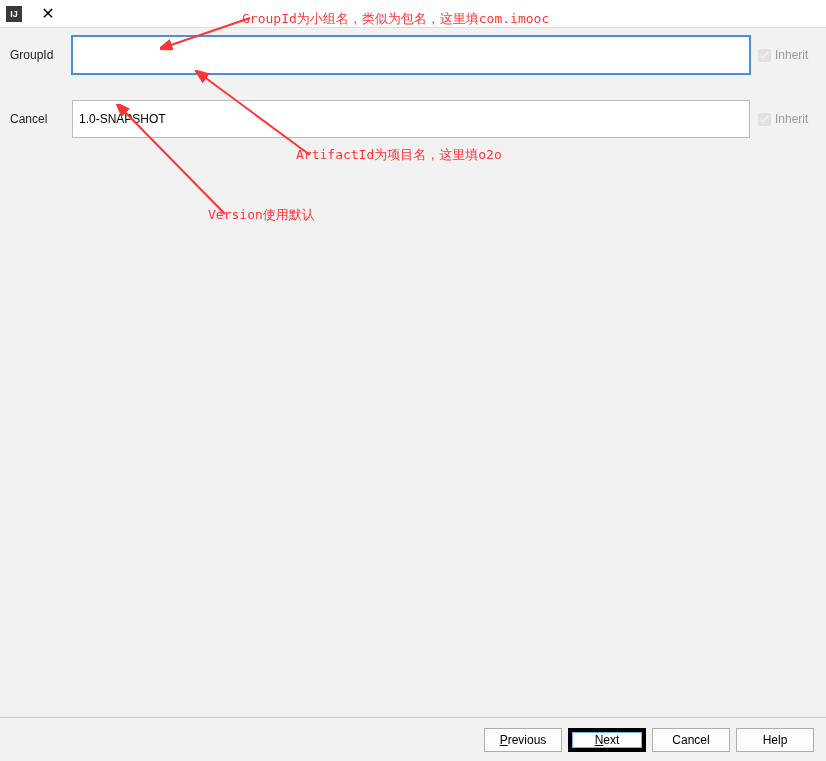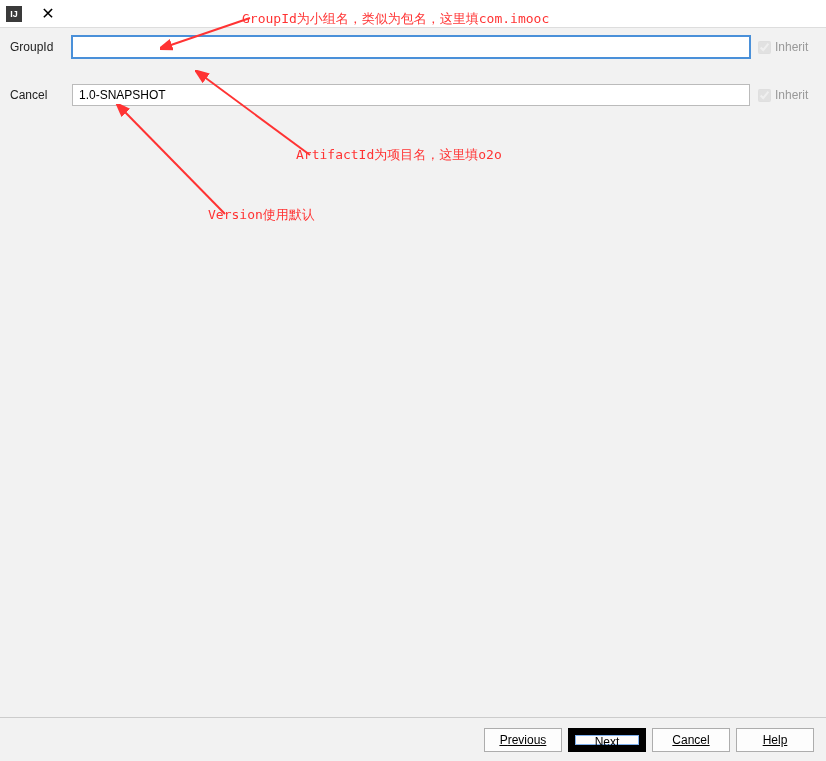--- a/index.html
+++ b/index.html
@@ -47,21 +47,21 @@
       margin-bottom: 26px;
     }
     .row .label {
       width: 62px;
       color: #222;
     }
     .row input[type="text"] {
       flex: 1;
       height: 20px;
       border: 1px solid #bbb;
-      padding: 10px 6px;
+      padding: 18px 6px;
       font-family: inherit;
       font-size: 12px;
       background: #fff;
     }
     .row input[type="text"].focused {
       border: 1px solid #4a90d9;
       box-shadow: 0 0 0 1px #4a90d9;
       outline: none;
     }
     .inherit-box {
@@ -98,24 +98,23 @@
     }
     .btn {
       min-width: 78px;
       height: 24px;
       border: 1px solid #adadad;
       background: #fdfdfd;
       font-family: inherit;
       font-size: 12px;
       cursor: pointer;
       padding: 0 10px;
-      text-decoration: underline;
     }
     .btn.primary {
-      border: 7px solid #000000;
+      border: 4px solid #000000;
       box-shadow: 0 0 0 1px #7eb0ee inset;
     }
     .btn .u { text-decoration: underline; }
     .watermark {
       position: absolute;
       right: 8px;
       bottom: 10px;
       color: #d8d8d8;
       font-size: 13px;
       letter-spacing: 0.5px;

